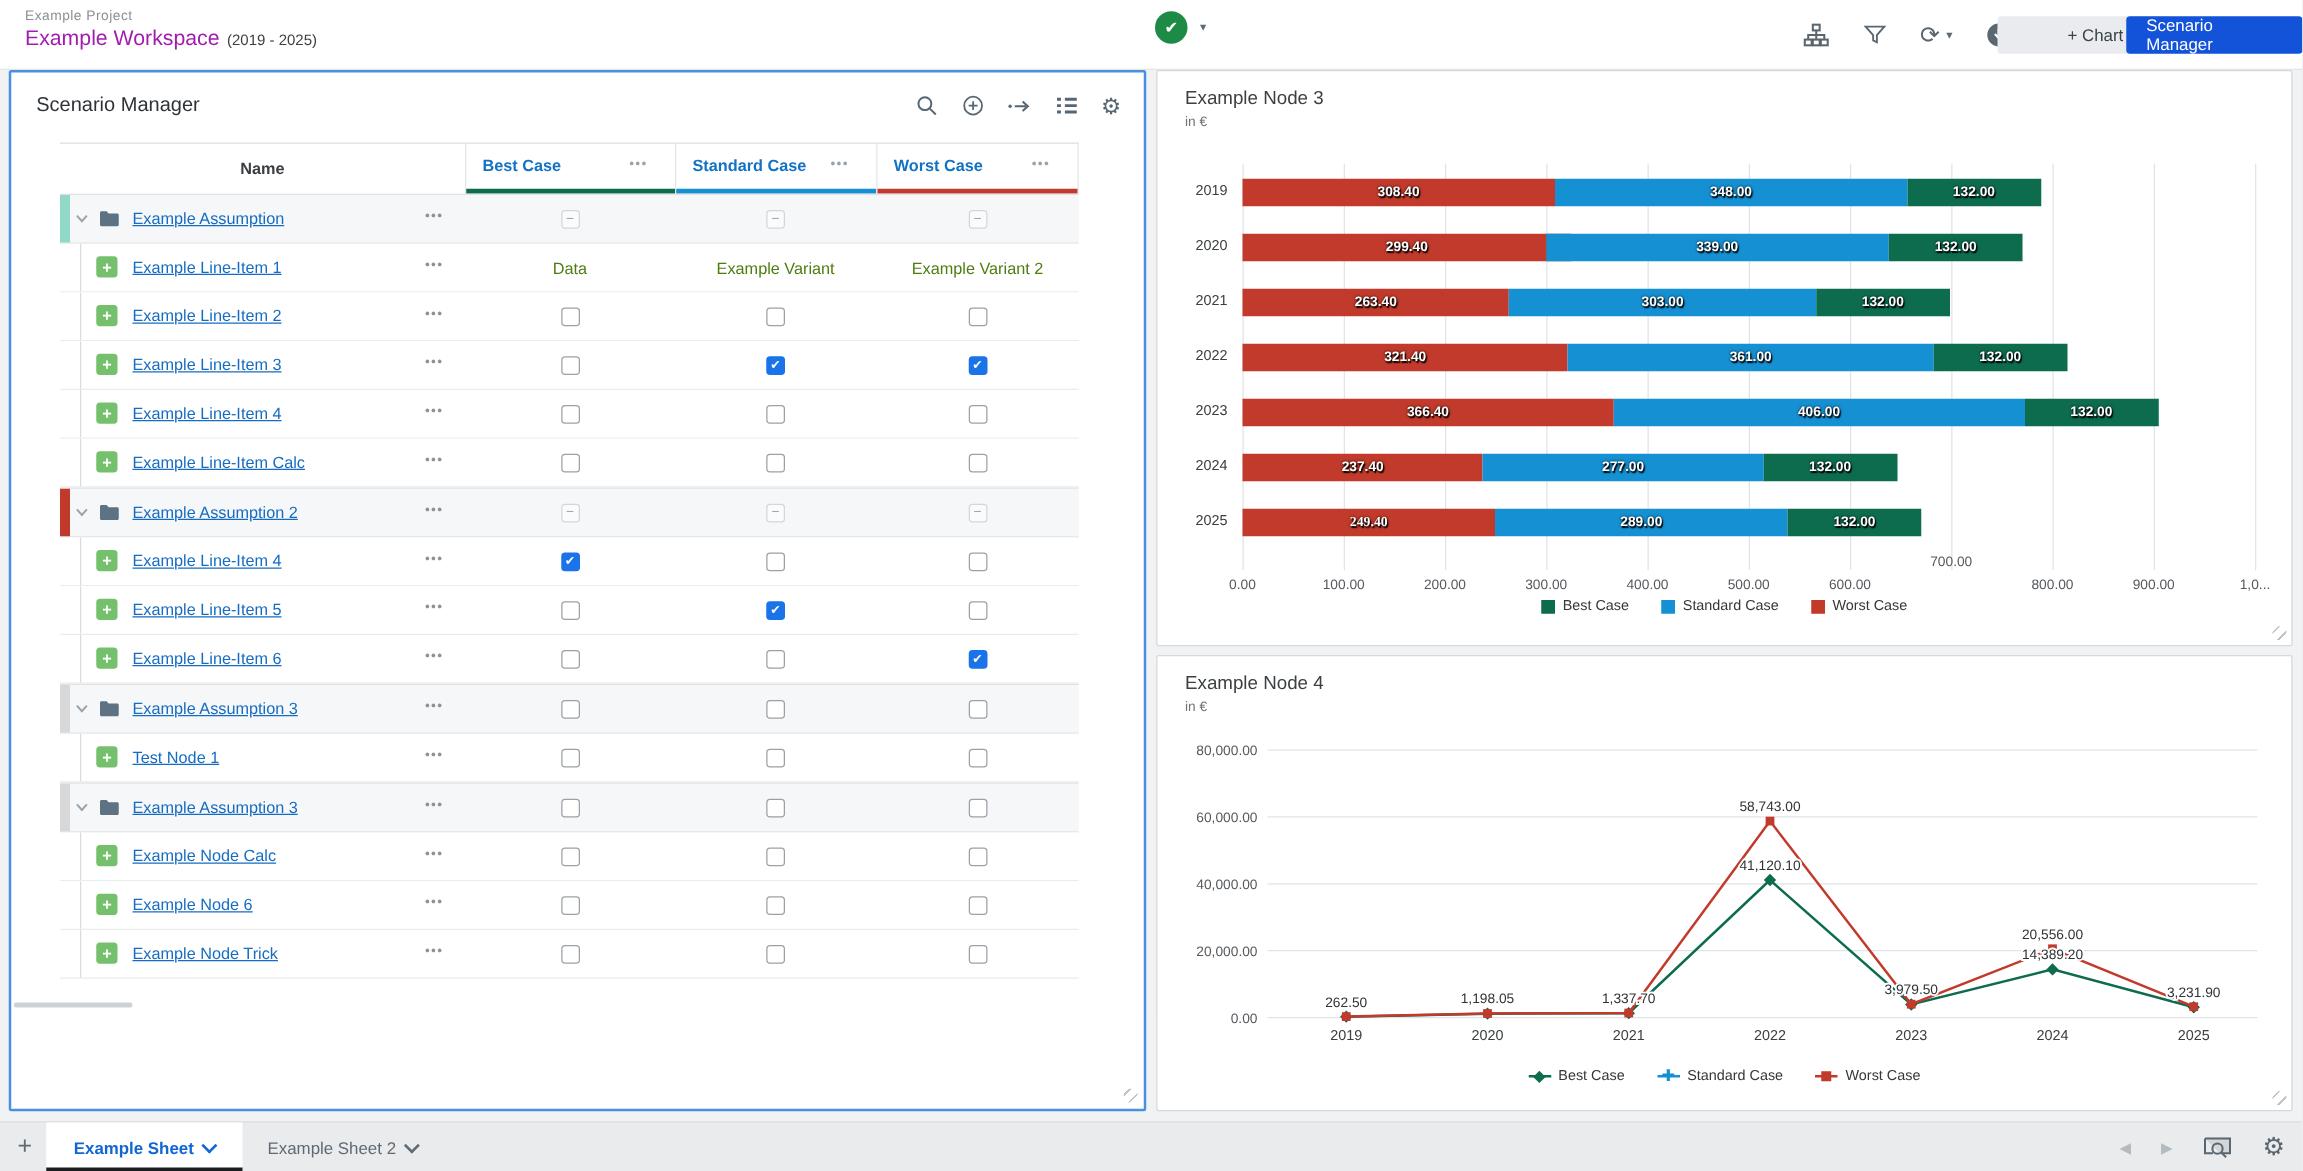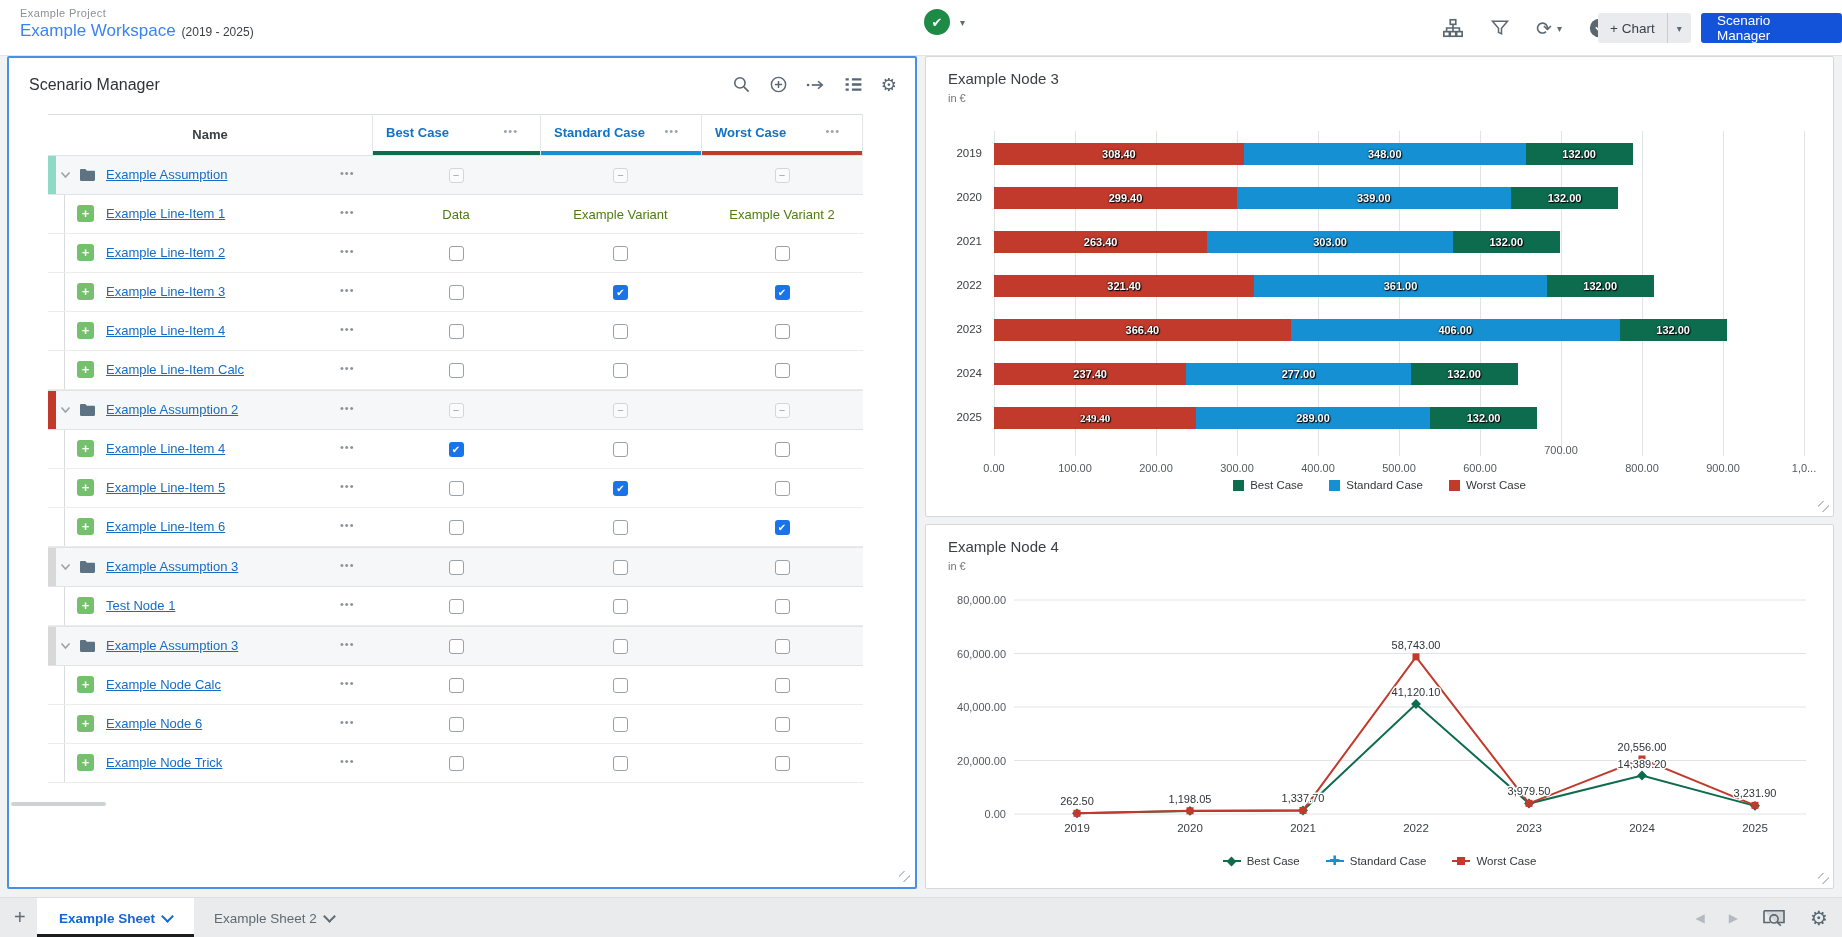--- a/index.html
+++ b/index.html
@@ -2,28 +2,28 @@
 <html><head>
 <meta charset="utf-8">
 <style>
   html,body{margin:0;padding:0;background:#e9ebee;font-family:"Liberation Sans","DejaVu Sans",sans-serif;}
   .page{position:relative;width:1842px;height:937px;background:#f0f2f4;overflow:hidden;}
   
   .topbar{position:absolute;left:0;top:0;width:1842px;height:56px;background:#fff;border-bottom:1px solid #e2e4e7;box-sizing:border-box;}
   .ws-head{position:absolute;left:20px;top:7px;}
   .ws-project{font-size:11px;color:#8a9096;letter-spacing:.4px;}
   .ws-title-row{margin-top:2px;display:flex;align-items:baseline;gap:6px;}
-  .ws-title{font-size:17px;color:#3b82f6;}
+  .ws-title{font-size:17px;color:#a21caf;}
   .ws-period{font-size:12px;color:#3c4043;}
   .status-group{position:absolute;left:924px;top:9px;display:flex;align-items:center;gap:10px;cursor:pointer;}
   .status-circle{width:26px;height:26px;border-radius:50%;background:#1d8a45;display:flex;align-items:center;justify-content:center;color:#fff;font-size:13px;}
   .caret{font-size:10px;color:#5d6b77;}
   .top-icons{position:absolute;right:232px;top:0;height:56px;display:flex;align-items:center;gap:26px;color:#5b6770;}
   .tbicon{display:flex;align-items:center;gap:5px;cursor:pointer;}
-  .btn-chart{position:absolute;left:1598px;top:13px;height:30px;background:#e9ebee;border-radius:3px;display:flex;align-items:center;color:#3b4248;font-size:13.5px;cursor:pointer;}
+  .btn-chart{position:absolute;left:1598px;top:13px;height:30px;background:#e9ebee;border-radius:3px;display:flex;align-items:center;color:#3b4248;font-size:13.5px;cursor:pointer;padding-left:44px;}
   .btn-chart .main{padding:0 12px;display:flex;align-items:center;gap:6px;}
   .btn-chart .split{padding:0 9px;border-left:1px solid #c9cdd1;height:100%;display:flex;align-items:center;}
   .btn-primary{position:absolute;left:1701px;top:13px;height:30px;padding:0 16px;background:#1353d9;border-radius:3px;color:#fff;font-size:13.5px;display:flex;align-items:center;cursor:pointer;}
   
   .panel{position:absolute;background:#fff;box-sizing:border-box;overflow:hidden;}
   .scenario-panel{left:7px;top:56px;width:910px;height:833px;border:2px solid #4a90e2;border-radius:2px;}
   .chart-panel1{left:925px;top:56px;width:909px;height:461px;border:1px solid #d5d9dc;border-radius:2px;}
   .chart-panel2{left:925px;top:524px;width:909px;height:365px;border:1px solid #d5d9dc;border-radius:2px;}
   .grip{position:absolute;width:11px;height:11px;background:
     repeating-linear-gradient(135deg,transparent 0 3px,#bfc4c9 3px 4.5px,transparent 4.5px 7px);}

